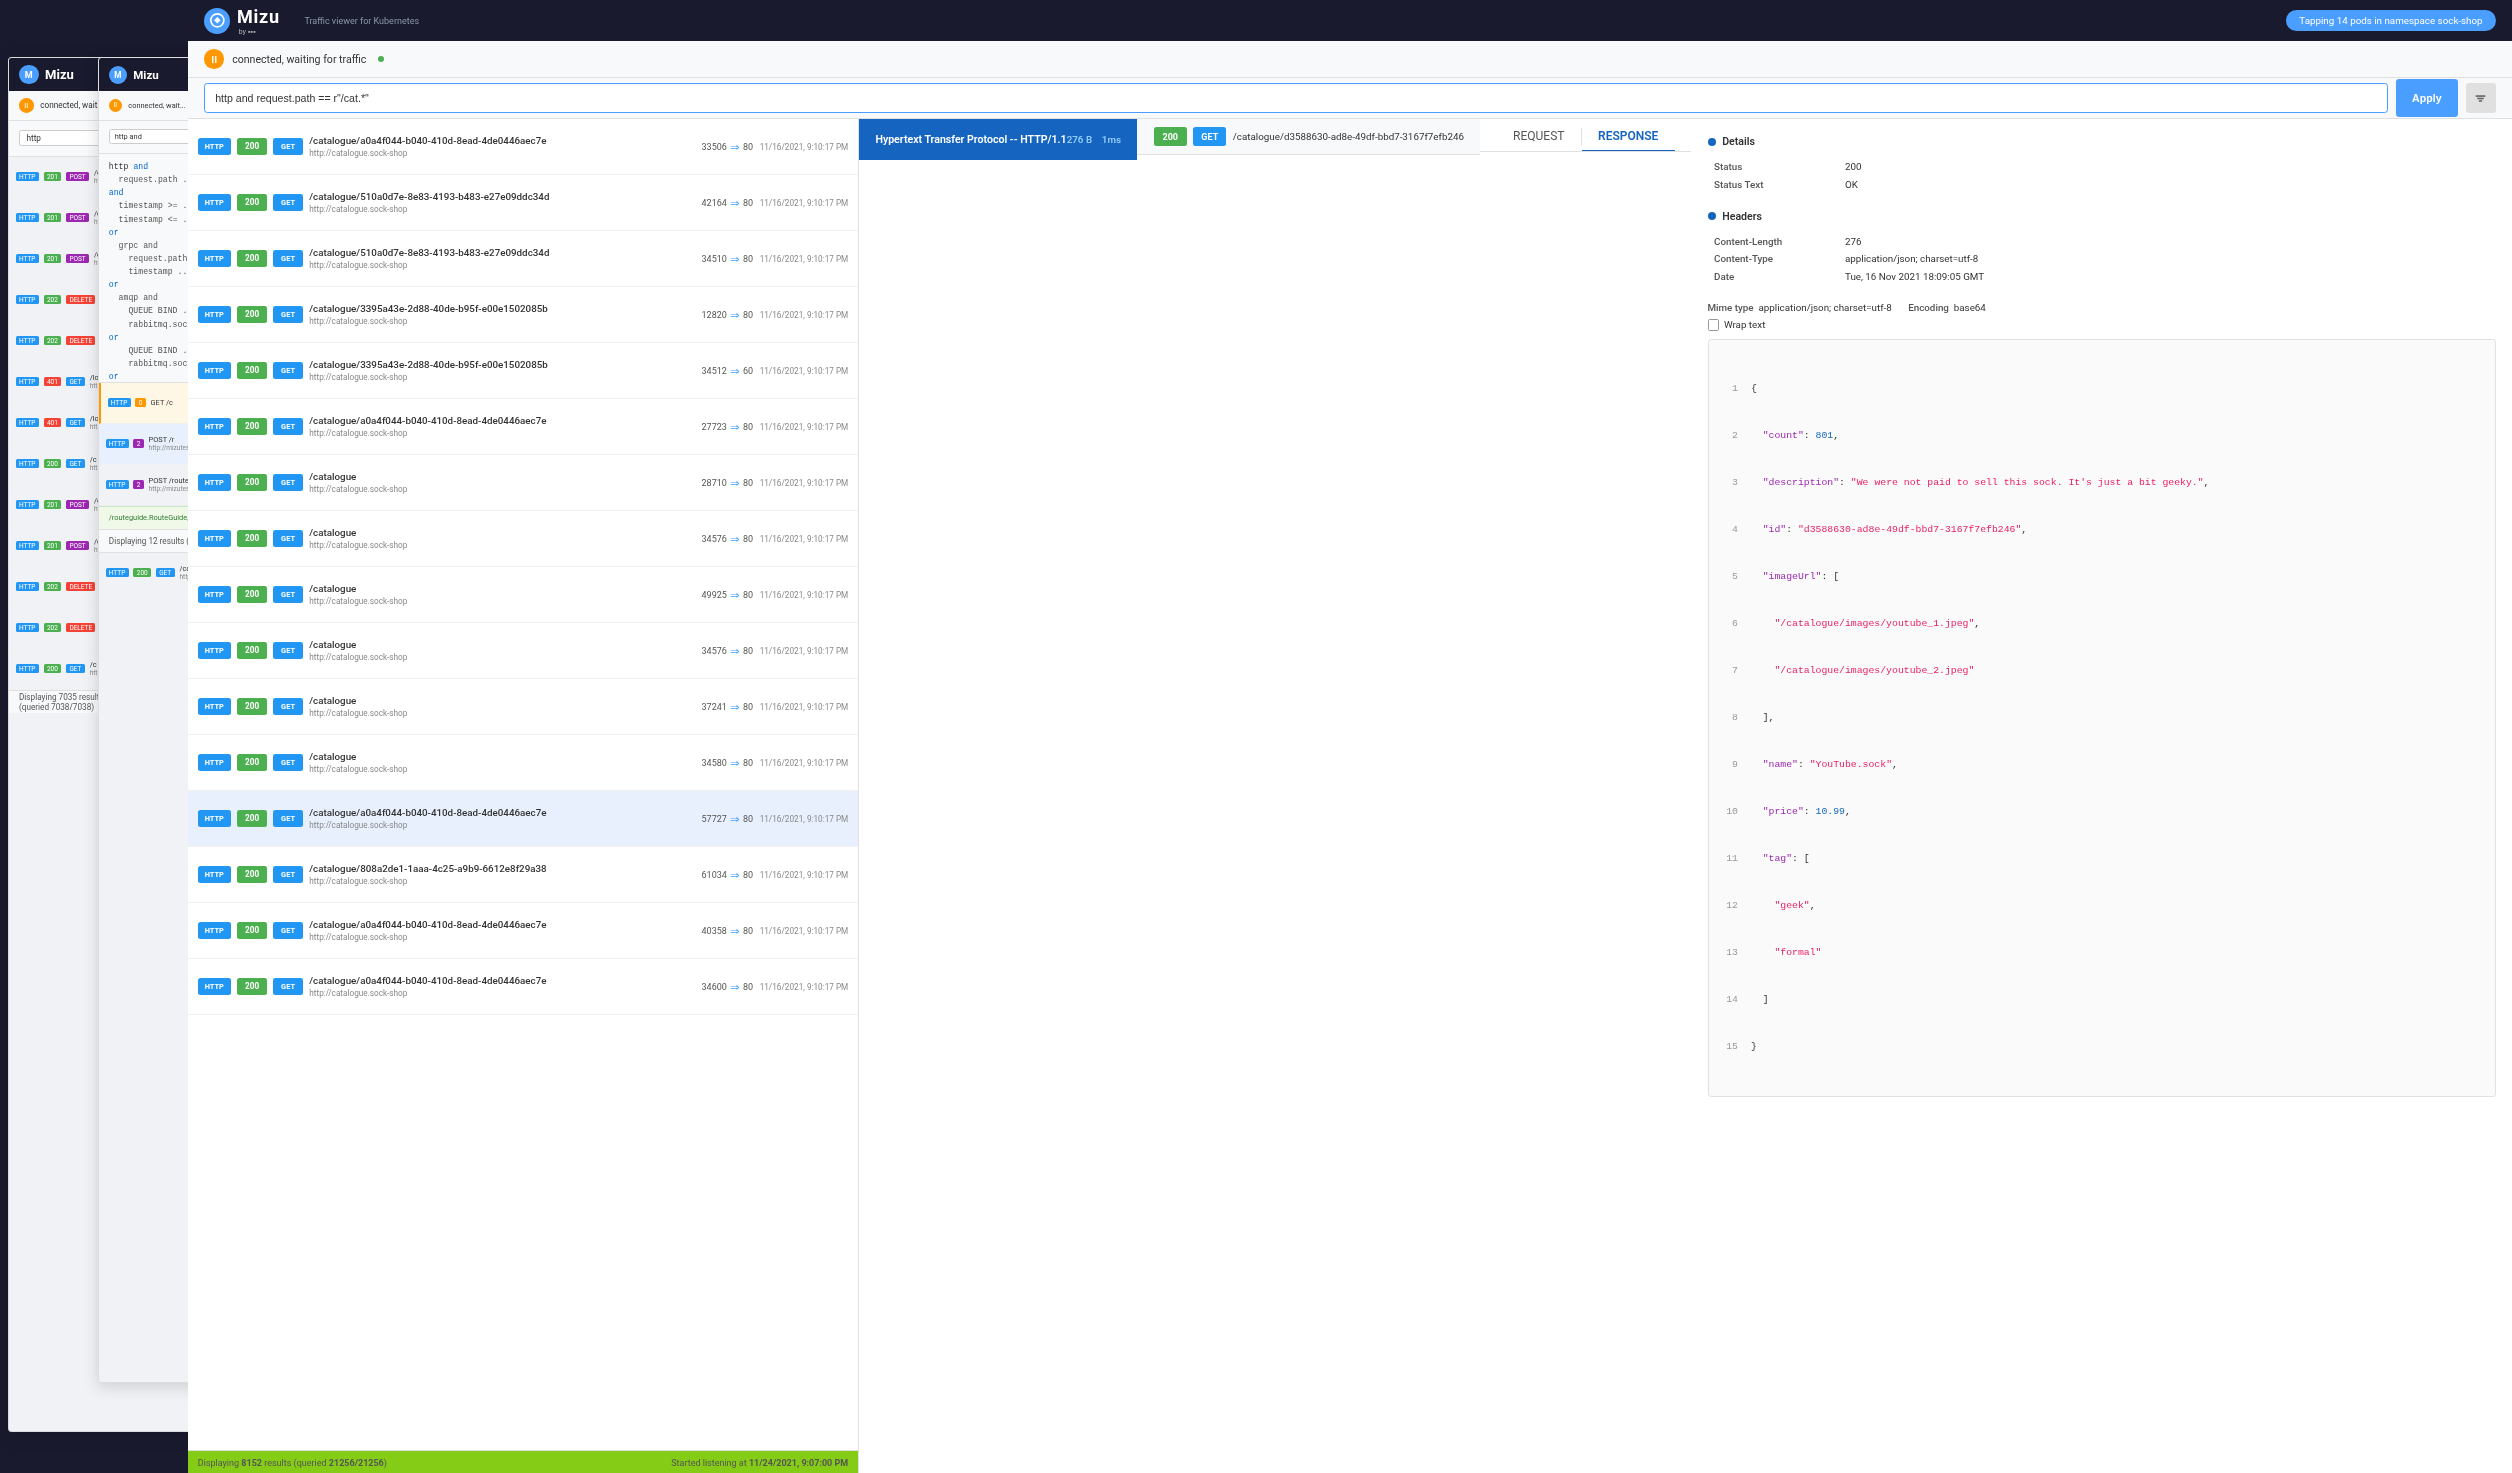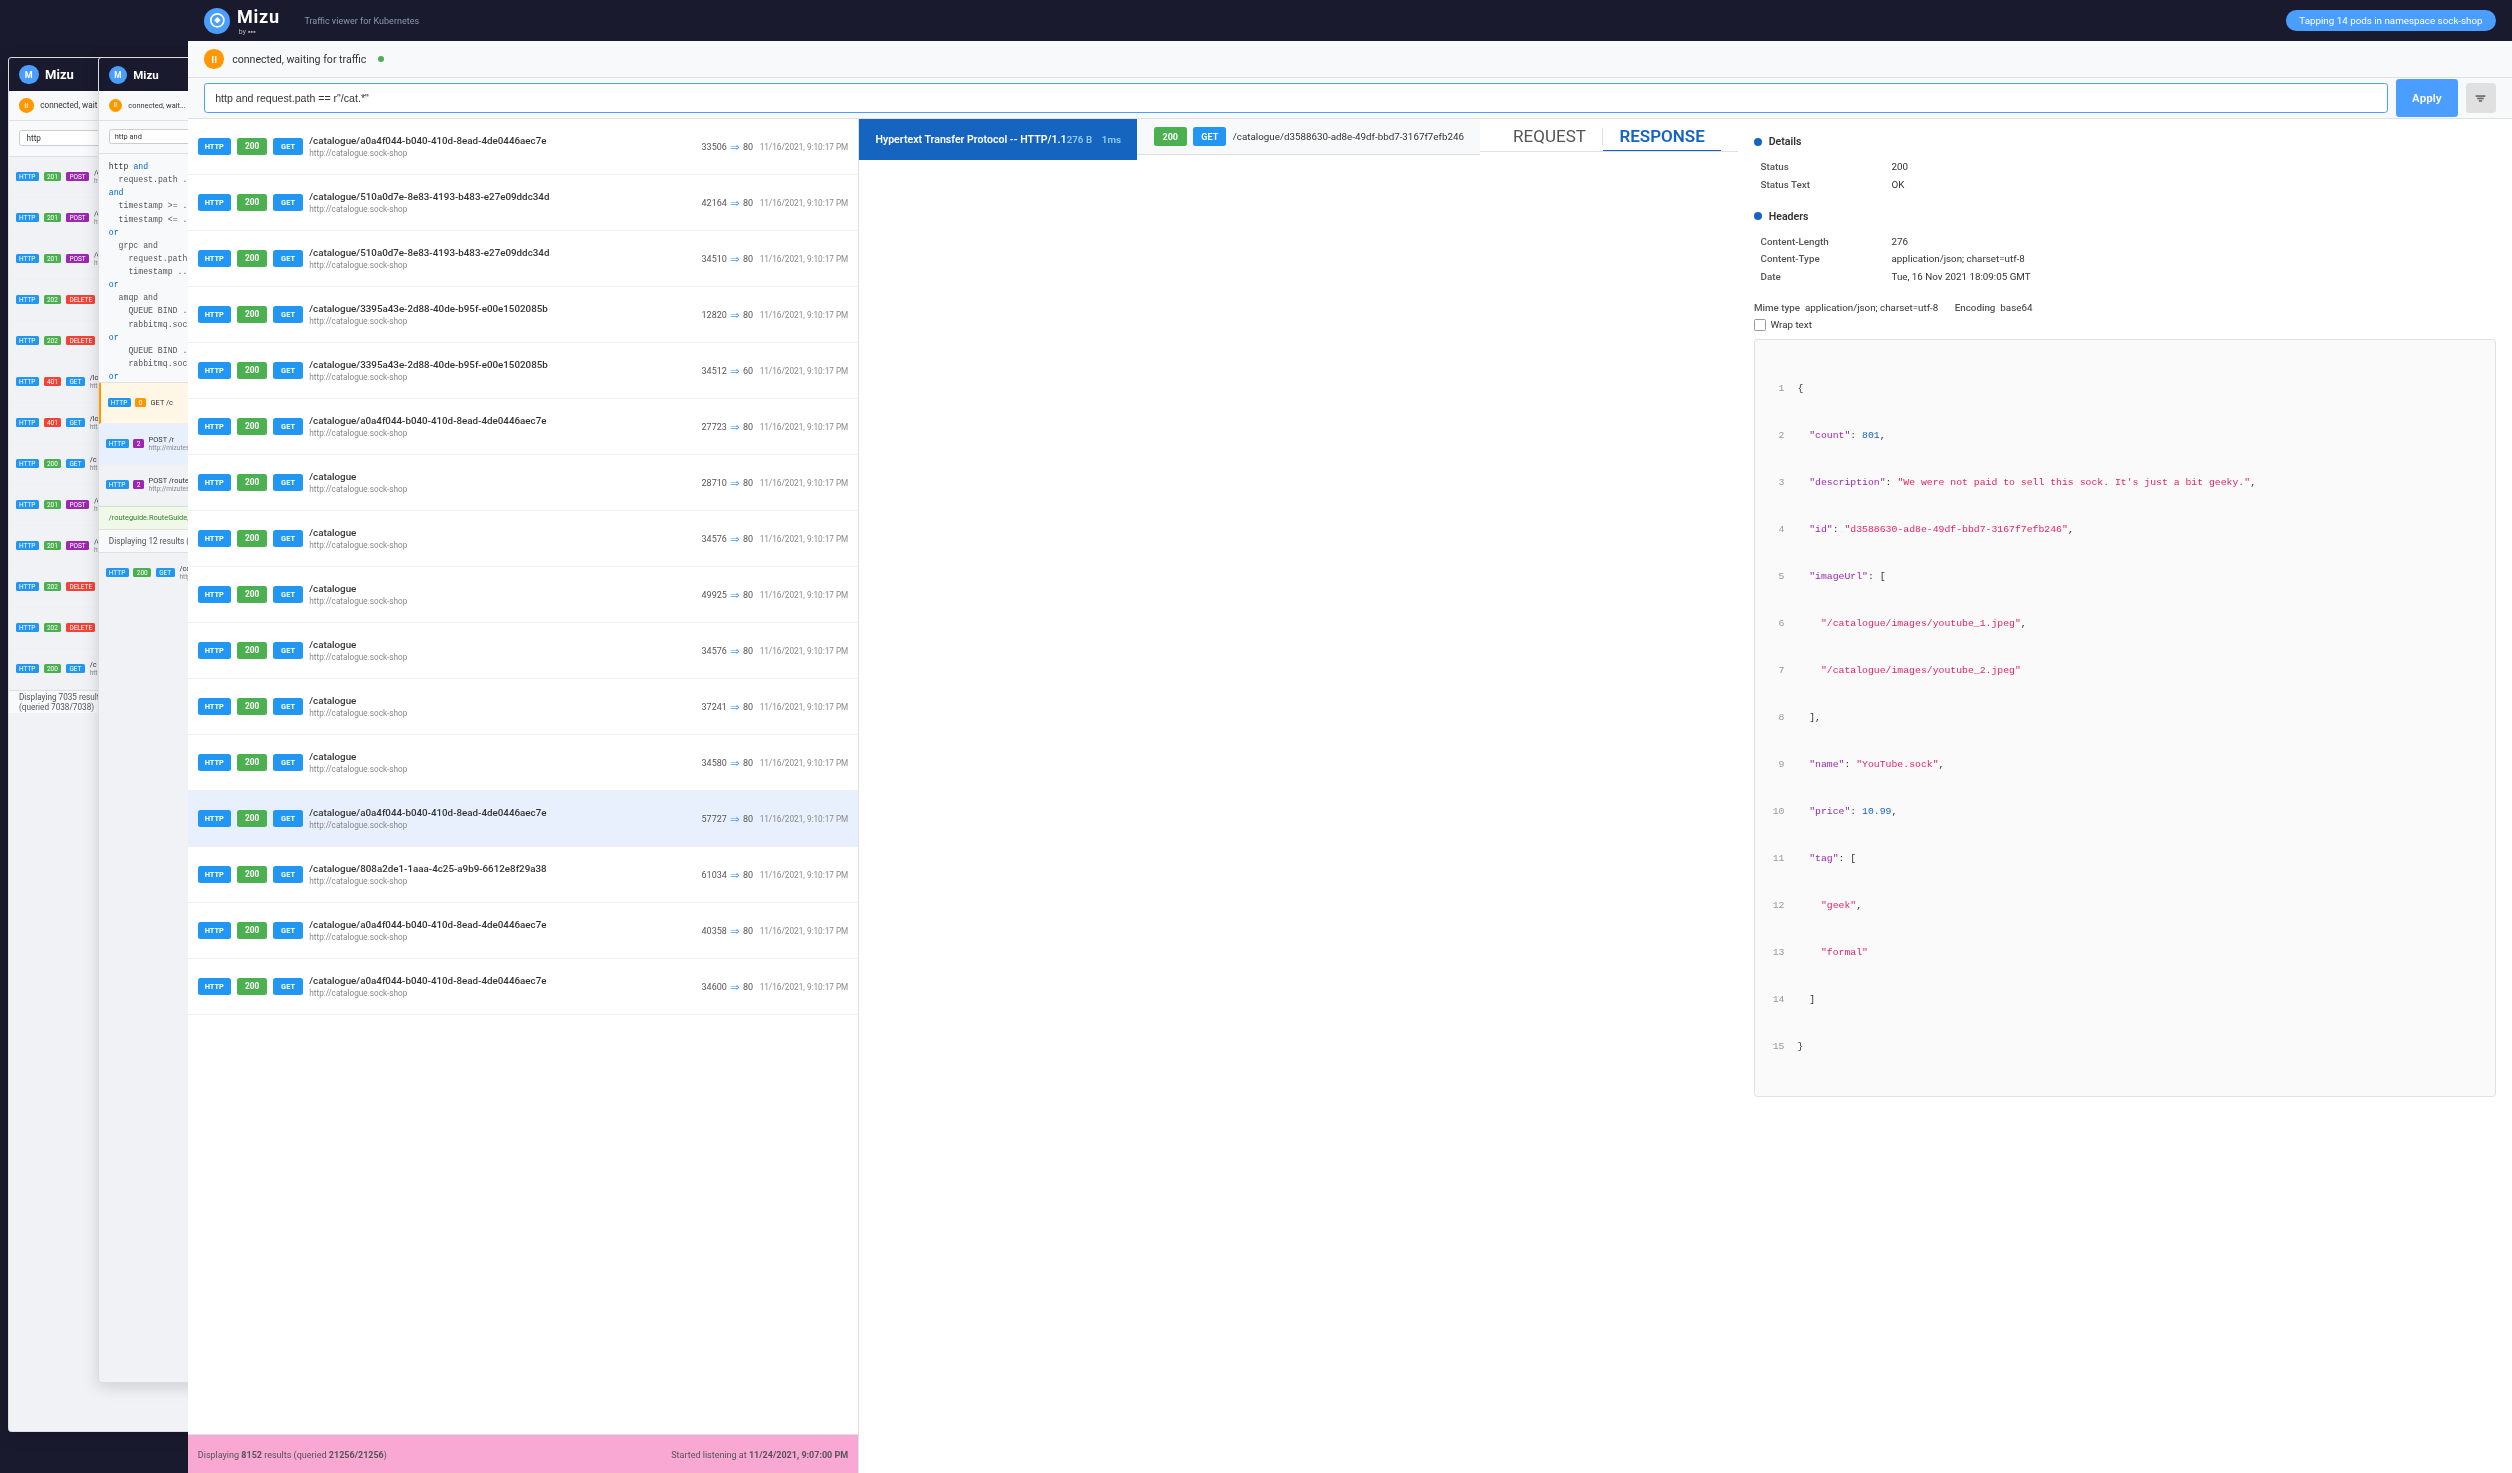--- a/index.html
+++ b/index.html
@@ -271,22 +271,22 @@
       font-size: 11.5px;
     }
 
     .traffic-time {
       font-size: 8.2px;
       color: #888;
       flex-shrink: 0;
     }
 
     .traffic-footer {
-      height: 40px;
-      background: #f9a8d4;
+      height: 24px;
+      background: #84cc16;
       border-top: 0.8px solid #e0e0e0;
       display: flex;
       align-items: center;
       padding: 0 9.8px;
       font-size: 9px;
       color: #555;
     }
 
     .footer-right {
       margin-left: auto;
@@ -369,21 +369,21 @@
       align-items: flex-end;
       padding: 0 16.4px;
       gap: 0;
     }
 
     .tab {
       height: 29.5px;
       padding: 0 16.4px;
       display: flex;
       align-items: center;
-      font-size: 17px;
+      font-size: 12px;
       cursor: pointer;
       color: #555;
       border-bottom: 1.6px solid transparent;
     }
 
     .tab.active {
       color: #1565c0;
       border-bottom: 1.6px solid #1565c0;
       font-weight: 600;
     }

